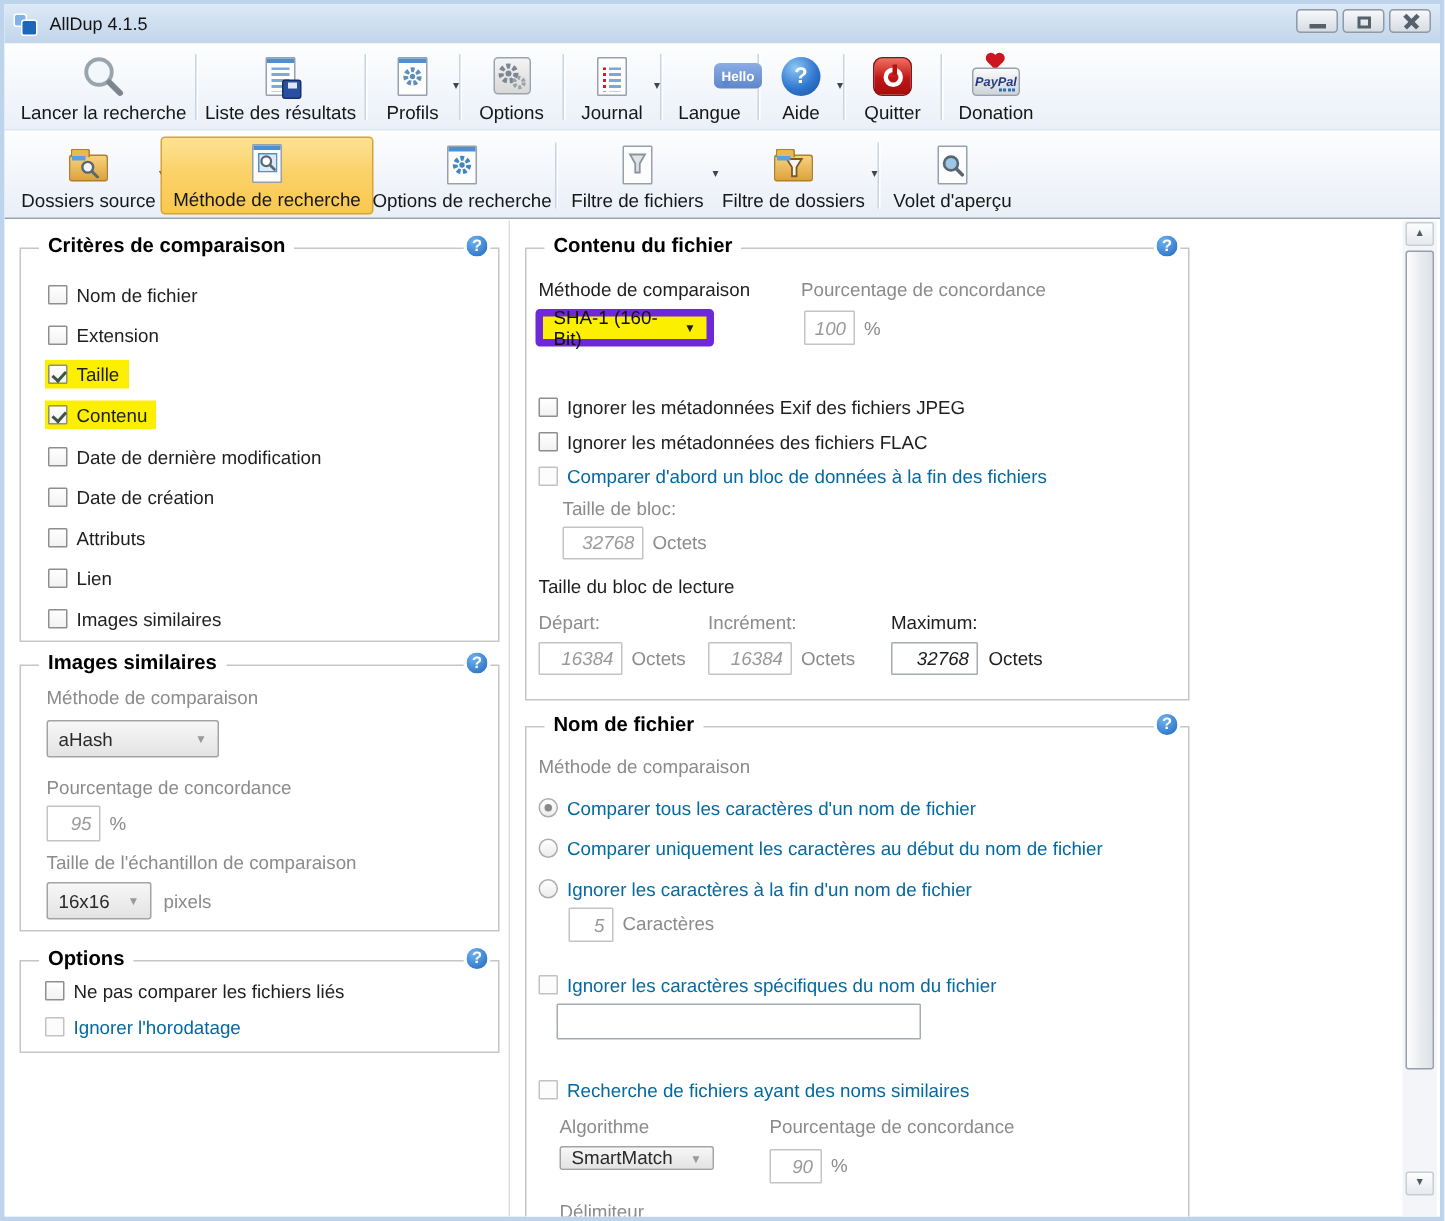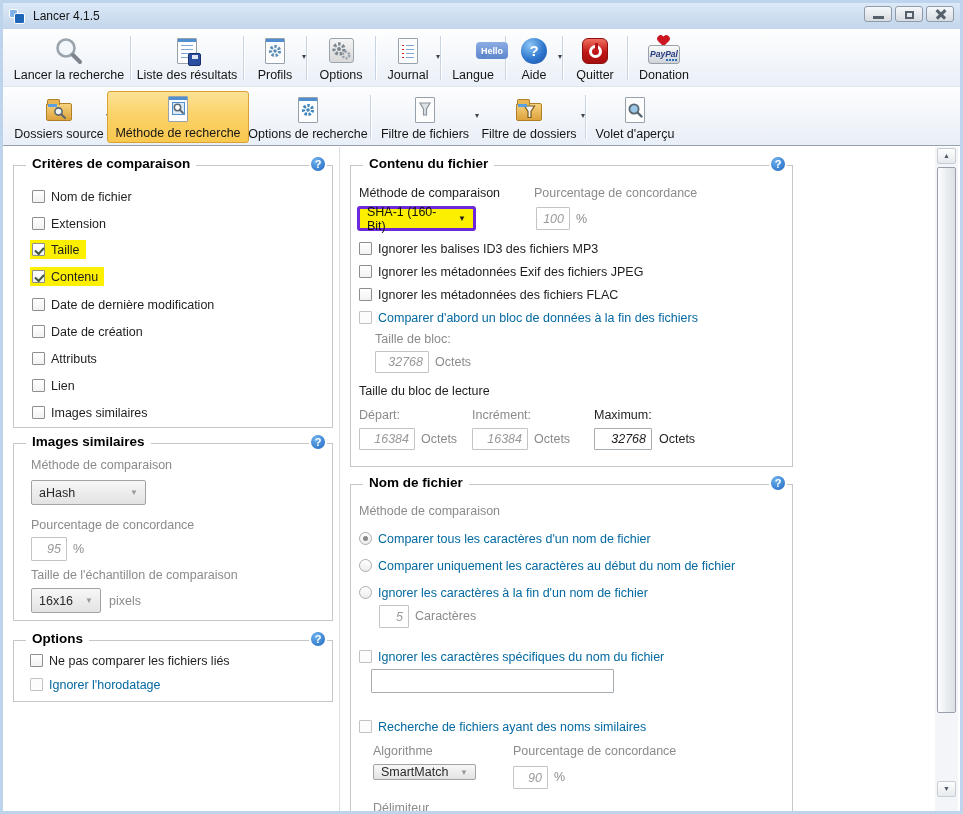--- a/index.html
+++ b/index.html
@@ -97,21 +97,21 @@
   .rb { width:13px; height:13px; border:1px solid #adadad; border-radius:50%; background:linear-gradient(#fff,#ececec); position:relative; flex:none; }
   .sel .rb::after { content:""; position:absolute; left:3px; top:3px; width:5px; height:5px; border-radius:50%; background:#8a8a8a; }
 
   .glabel { position:absolute; font-size:12.5px; color:#8b8b8b; white-space:nowrap; }
   .glabel.black { color:#1e1e1e; }
 
   .combo { position:absolute; display:flex; align-items:center; justify-content:space-between;
         border:1px solid #a3a3a3; background:linear-gradient(#f7f7f7,#e3e3e3); border-radius:2px;
         font-size:12.5px; color:#2a2a2a; padding:0 7px; }
   .combo .arr { font-size:8px; color:#9a9a9a; margin-left:6px; }
-  .combo.marked { border:3px solid #6d28d9; border-radius:3px; background:#fcf000; color:#101010; }
+  .combo.marked { border:5px solid #6d28d9; border-radius:3px; background:#fcf000; color:#101010; }
   .combo.marked .arr { color:#1c1c1c; }
 
   .tbox { position:absolute; border:1px solid #a5acb2; background:#fff; font-size:12.5px; color:#1e1e1e;
         text-align:right; padding:0 5px; font-family:inherit; border-radius:1px;font-style:italic; }
   .tbox.dis { color:#9a9a9a; border-color:#c4c4c4; }
   .tbox.lft { text-align:left; }
 
   
   .sb { position:absolute; left:932px; top:0; width:23px; height:664px; background:#f3f5f8; }
   .sbbtn { position:absolute; left:2px; width:19px; height:16px; border:1px solid #c8cdd4; border-radius:2px;
@@ -122,21 +122,21 @@
 </head>
 <body>
 
 <div id="window">
 
   <div class="titlebar">
     <span class="appicon">
         <span class="sq1"></span>
         <span class="sq2"></span>
       </span>
-    <span class="title">Lancer 4.1.5</span>
+    <span class="title">AllDup 4.1.5</span>
     <span class="winbtns">
       <span class="wbtn">
           <span class="g-min"></span>
         </span>
       <span class="wbtn">
           <span class="g-max"></span>
         </span>
       <span class="wbtn">
           <span class="g-x1"></span>
           <span class="g-x2"></span>
@@ -398,24 +398,20 @@
       <span class="gtitle">Contenu du fichier</span>
       <span class="help">?</span>
       <span class="glabel black" style="left:8px;top:20px">Méthode de comparaison</span>
       <span class="glabel" style="left:183px;top:20px">Pourcentage de concordance</span>
       <div class="combo marked" style="left:6px;top:40px;width:119px;height:25px">
         <span>SHA-1 (160-Bit)</span>
           <span class="arr">▼</span>
       </div>
       <input class="tbox dis" style="left: 185px; top: 41px; width: 34px; height: 23px;" value="100">
       <span class="glabel" style="left:225px;top:46px">%</span>
-      <span class="row" style="left:8px;top:73px">
-          <span class="cb"></span>
-          <span>Ignorer les balises ID3 des fichiers MP3</span>
-        </span>
       <span class="row" style="left:8px;top:96px">
           <span class="cb"></span>
           <span>Ignorer les métadonnées Exif des fichiers JPEG</span>
         </span>
       <span class="row" style="left:8px;top:119px">
           <span class="cb"></span>
           <span>Ignorer les métadonnées des fichiers FLAC</span>
         </span>
       <span class="row disabled" style="left:8px;top:142px">
           <span class="cb"></span>

